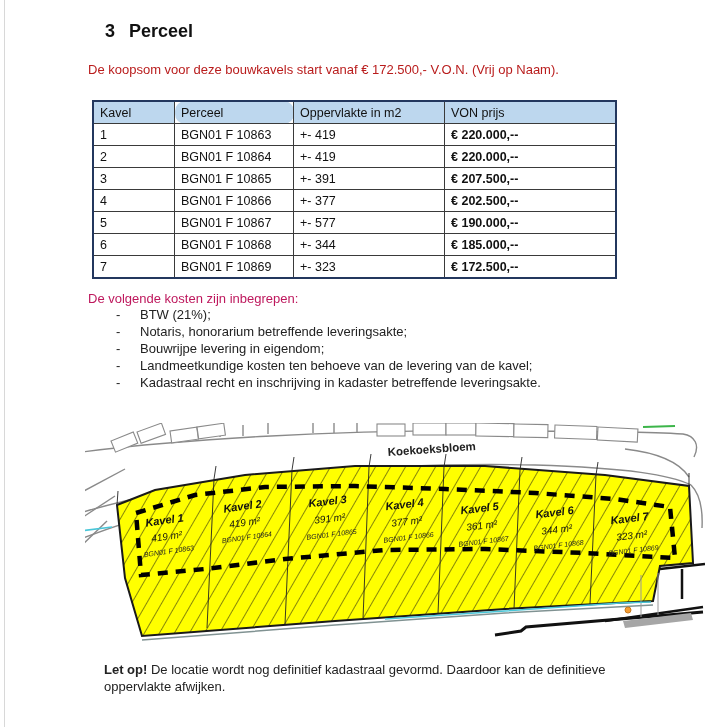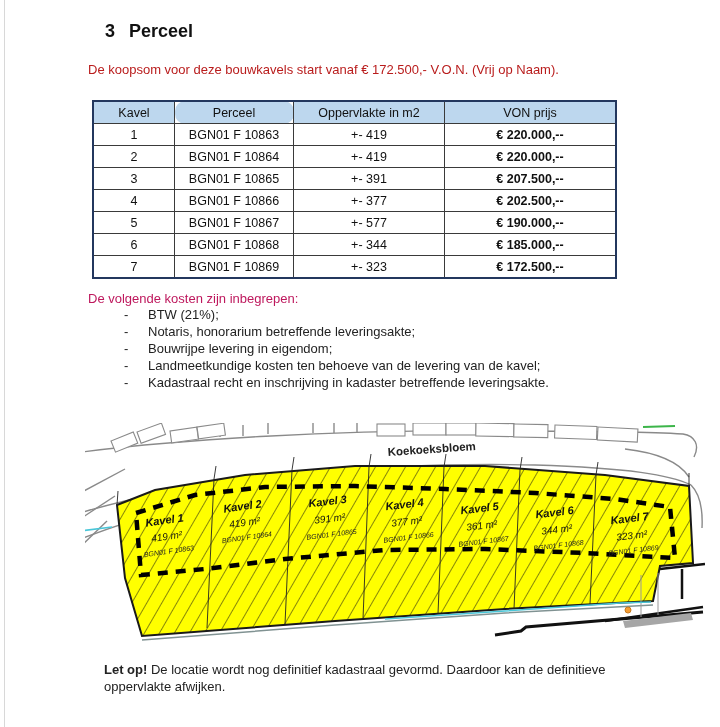--- a/index.html
+++ b/index.html
@@ -9,31 +9,31 @@
   }
   .page-edge{position:absolute;left:4px;top:0;width:1px;height:727px;background:#d8d8d8;}
   .heading{position:absolute;left:105px;top:21px;font-size:18px;font-weight:bold;color:#111;display:flex;}
   .heading .num{margin-right:14px;}
   .intro{position:absolute;left:88px;top:62px;font-size:13px;color:#b91c1c;}
   table.price{
     position:absolute;left:92px;top:100px;border-collapse:collapse;
     font-size:12.5px;color:#111;border:2px solid #23375e;
   }
   table.price th,table.price td{
-    border:1px solid #3a3a3a;text-align:center;padding:0 6px;height:21px;box-sizing:content-box;
+    border:1px solid #3a3a3a;text-align:left;padding:0 6px;height:21px;box-sizing:content-box;
   }
   table.price th{background:#bdd7ee;font-weight:normal;}
   .col-kavel{width:68px;}
   .col-perceel{width:106px;border-radius:10px;}
   .col-opp{width:138px;}
   .col-prijs{width:158px;}
   td.prijs{font-weight:bold;}
   .costs-title{position:absolute;left:88px;top:291px;font-size:13px;color:#be185d;}
   ul.costs{
-    position:absolute;left:124px;top:308px;margin:0;padding:0;list-style:none;
+    position:absolute;left:116px;top:308px;margin:0;padding:0;list-style:none;
     font-size:13px;color:#222;
   }
   ul.costs li{position:relative;padding-left:24px;margin-bottom:3.5px;line-height:13.5px;}
   ul.costs li::before{content:"-";position:absolute;left:0;top:0;}
   .map-wrap{position:absolute;left:85px;top:423px;width:620px;height:235px;}
   .note{position:absolute;left:104px;top:661px;width:540px;font-size:13px;line-height:17px;color:#222;}
   .note b{font-weight:bold;}
   text.kavel-name{font-size:11px;font-weight:bold;font-style:italic;fill:#111;}
   text.kavel-area{font-size:10px;font-style:italic;fill:#111;}
   text.kavel-parcel{font-size:7px;font-style:italic;fill:#222;}

